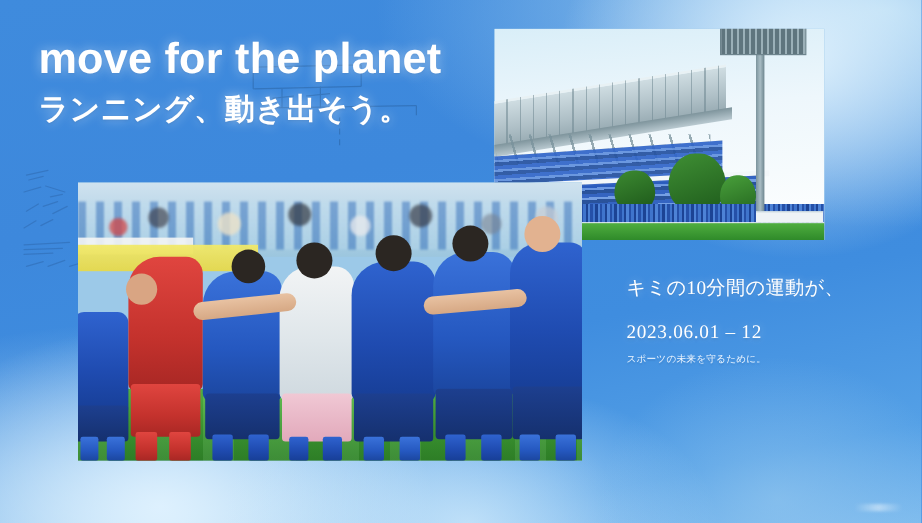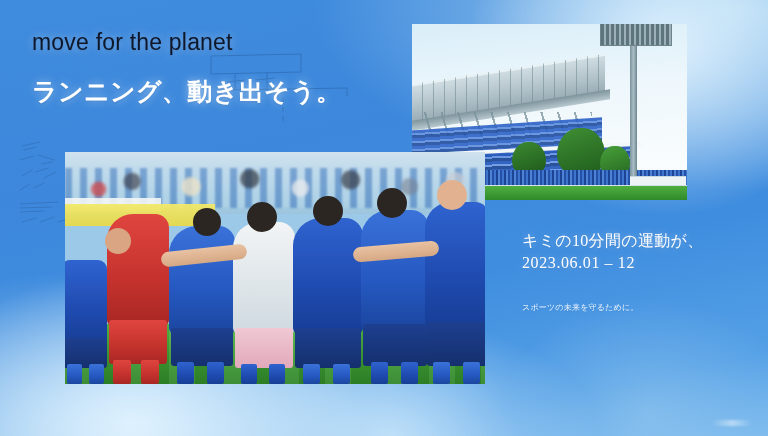--- a/index.html
+++ b/index.html
@@ -36,21 +36,21 @@
   }
 
   
   .sketch{position:absolute;opacity:.42;}
   .sketch-left{left:14px;top:138px;width:74px;height:92px;}
   .sketch-head{left:205px;top:44px;width:152px;height:78px;opacity:.5;}
 
   
   .headline{
     position:absolute;left:32px;top:31px;
-    font-size:23px;line-height:1;font-weight:400;color:#0f172a;
+    font-size:36px;line-height:1;font-weight:700;color:#ffffff;
     letter-spacing:.2px;
     text-shadow:0 0 10px rgba(255,255,255,.45),0 1px 2px rgba(40,90,150,.25);
   }
   .subhead{
     position:absolute;left:32px;top:77px;
     font-size:25px;line-height:1.12;font-weight:700;color:#ffffff;
     letter-spacing:.4px;
     text-shadow:0 0 9px rgba(255,255,255,.5),0 1px 2px rgba(40,90,150,.3);
   }
 
@@ -171,25 +171,26 @@
   
   .copy{
     position:absolute;left:522px;top:229px;width:228px;font-family:Liberation Serif, serif;
   }
   .copy-line{
     font-size:16px;line-height:1.52;font-weight:400;color:#ffffff;
     letter-spacing:.3px;
     text-shadow:0 0 7px rgba(255,255,255,.35),0 1px 2px rgba(40,90,150,.22);
   }
   .copy-date{
+    margin-top:15px;
     font-size:16px;line-height:1.2;font-weight:400;color:#ffffff;letter-spacing:.6px;
     text-shadow:0 0 7px rgba(255,255,255,.35),0 1px 2px rgba(40,90,150,.22);
   }
   .copy-fine{
-    margin-top:29px;
+    margin-top:6px;
     font-size:8px;line-height:1.62;font-weight:400;color:#eef6ff;letter-spacing:.2px;
     text-shadow:0 1px 1px rgba(40,90,150,.2);
   }
   .corner-mark{
     position:absolute;right:16px;bottom:10px;width:40px;height:6px;
     background:linear-gradient(90deg,rgba(255,255,255,.0),rgba(255,255,255,.45),rgba(255,255,255,.0));
     filter:blur(1.2px);
   }
 </style>
 </head>

